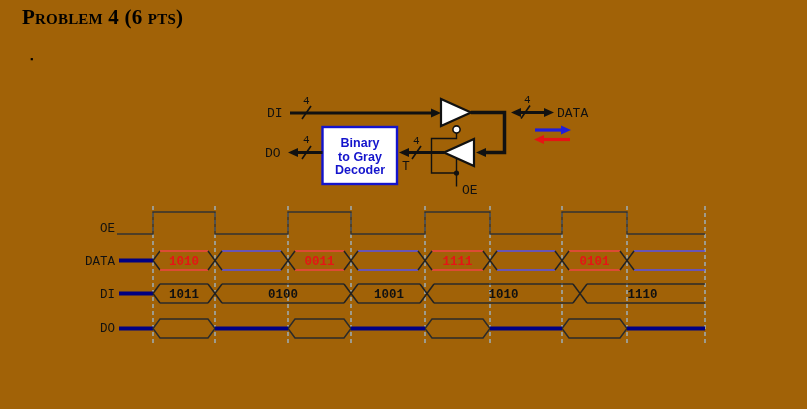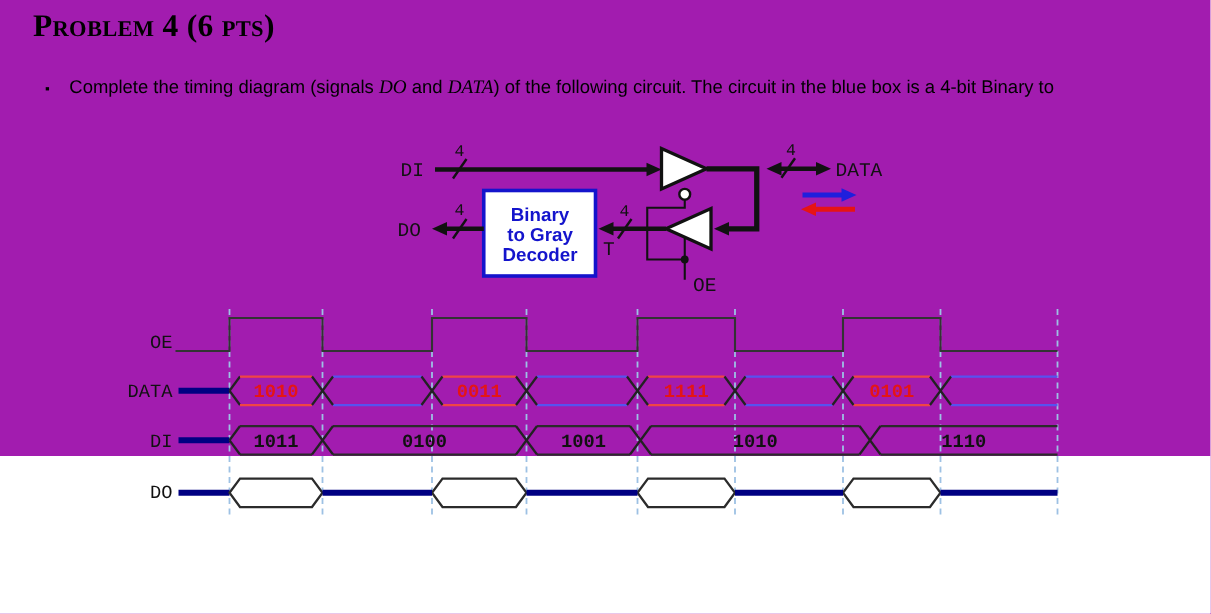--- a/index.html
+++ b/index.html
@@ -1,16 +1,16 @@
 <!DOCTYPE html>
 <html><head>
 <meta charset="utf-8">
 <style>
   html,body{margin:0;padding:0;background:#fff;width:807px;height:409px;overflow:hidden;}
-  .page{position:relative;width:807px;height:304px;background:#a21caf;font-family:"Liberation Sans",sans-serif;}
+  .page{position:relative;width:807px;height:409px;background:#a16207;font-family:"Liberation Sans",sans-serif;}
   .title{position:absolute;left:22px;top:5px;font-family:"Liberation Serif",serif;
          font-variant:small-caps;font-weight:600;font-size:21px;color:#000;letter-spacing:.2px;}
   .instr{position:absolute;left:30px;top:50px;width:768px;display:flex;}
   .bullet{font-size:9px;line-height:16px;margin-right:13px;color:#000;transform:translateY(1px);}
   .itext{font-size:12.3px;line-height:16px;color:#000;}
   .t-plain{font-family:"Liberation Sans",sans-serif;}
   .t-var{font-family:"Liberation Serif",serif;font-style:italic;font-size:12.8px;}
   .t-code{font-family:"Liberation Mono",monospace;font-size:11.6px;}
   svg{position:absolute;left:0;top:0;}
   .clabel{font:13px "Liberation Mono",monospace;fill:#111;}
@@ -21,21 +21,20 @@
 </head>
 <body>
 
 <div class="page">
 
   <div class="title">Problem 4 (6 pts)</div>
 
   <div class="instr">
     <span class="bullet">▪</span>
     <div class="itext">
-      <div id="iline1"><span class="t-plain">Complete the timing diagram (signals </span><span class="t-var">DO</span><span class="t-plain"> and </span><span class="t-var">DATA</span><span class="t-plain">) of the following circuit. The circuit in the blue box is a 4-bit Binary to</span></div>
     </div>
   </div>
 
   <svg width="807" height="409" viewBox="0 0 807 409">
 
     <g>
 
       <text x="267" y="117" class="clabel">DI</text>
       <line x1="290" y1="113" x2="433" y2="113" stroke="#111" stroke-width="3"></line>
       <polygon points="441,113 431,108.5 431,117.5" fill="#111"></polygon>

